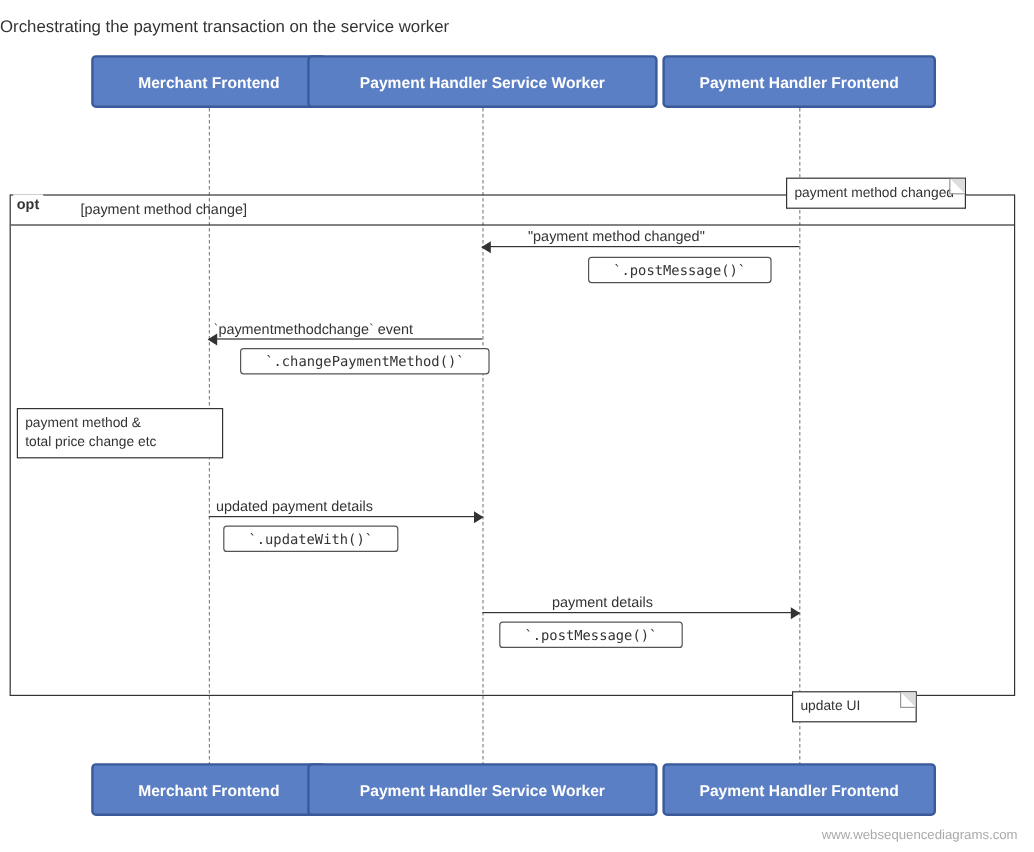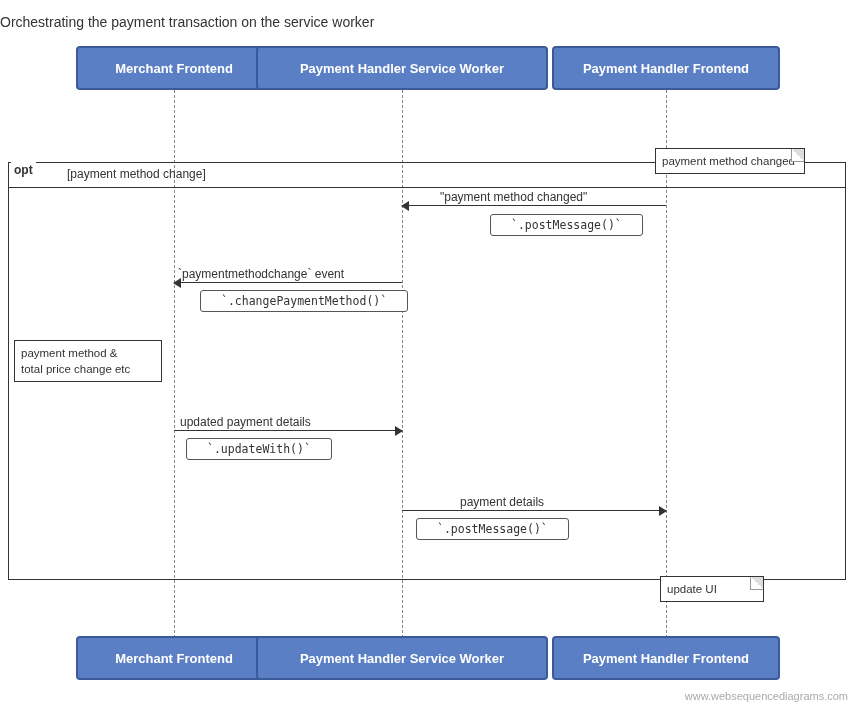--- a/index.html
+++ b/index.html
@@ -178,21 +178,21 @@
     <span>`.postMessage()`</span>
   </div>
 
   <div class="arrow-line arrowhead-left" style="left:174px; top:282px; width:228px;"></div>
   <div class="arrow-label" style="left:178px; top:267px;">`paymentmethodchange` event</div>
 
   <div class="method-box" style="left:200px; top:290px;">
     <span>`.changePaymentMethod()`</span>
   </div>
 
-  <div class="note-box" style="left:14px; top:340px; width:148px;">
+  <div class="note-box" style="left:14px; top:340px; width:172px;">
     <span style="white-space:pre-line;">payment method &amp;
 total price change etc</span>
   </div>
 
   <div class="arrow-line arrowhead-right" style="left:174px; top:430px; width:228px;"></div>
   <div class="arrow-label" style="left:180px; top:415px;">updated payment details</div>
 
   <div class="method-box" style="left:186px; top:438px;">
     <span>`.updateWith()`</span>
   </div>

